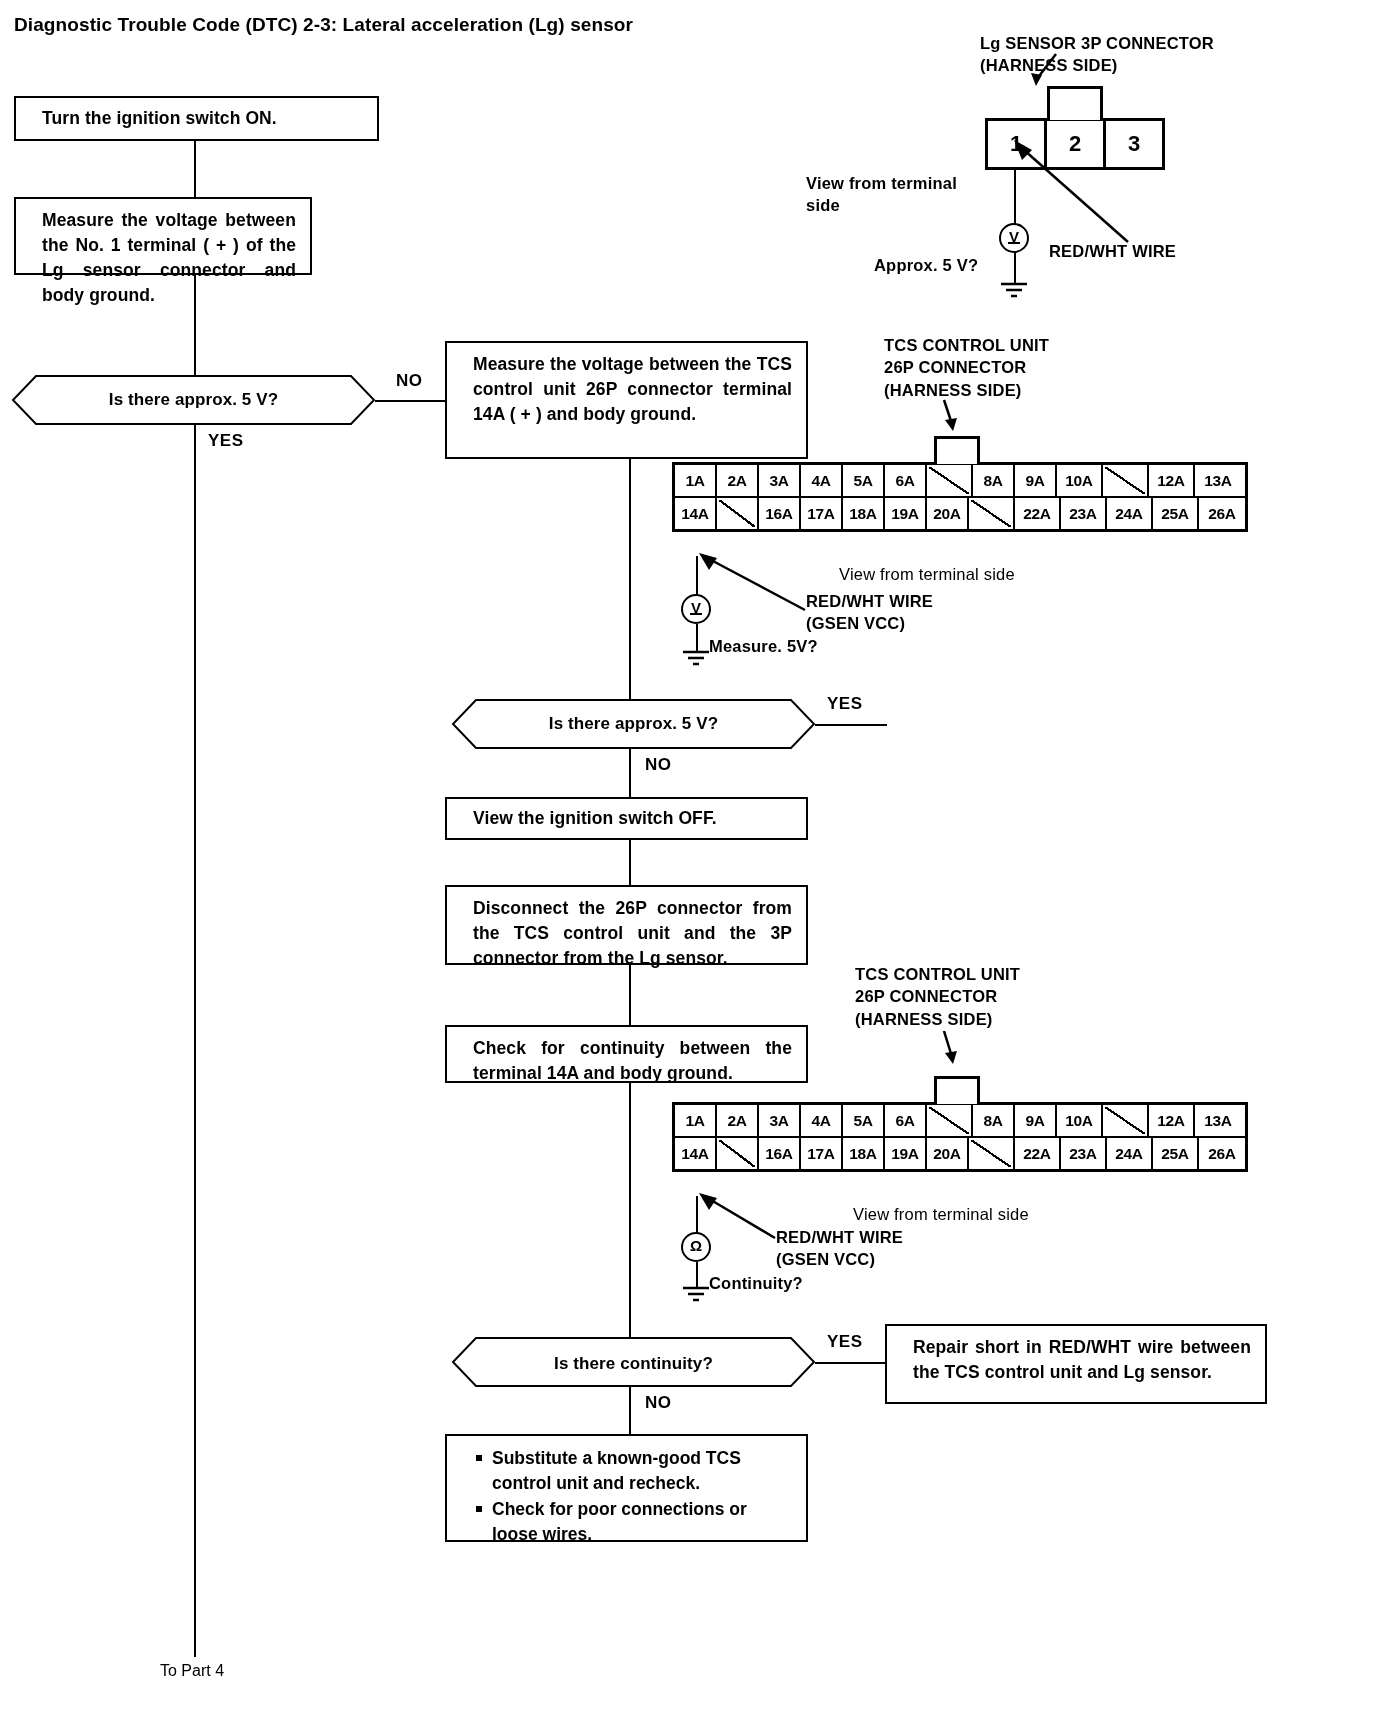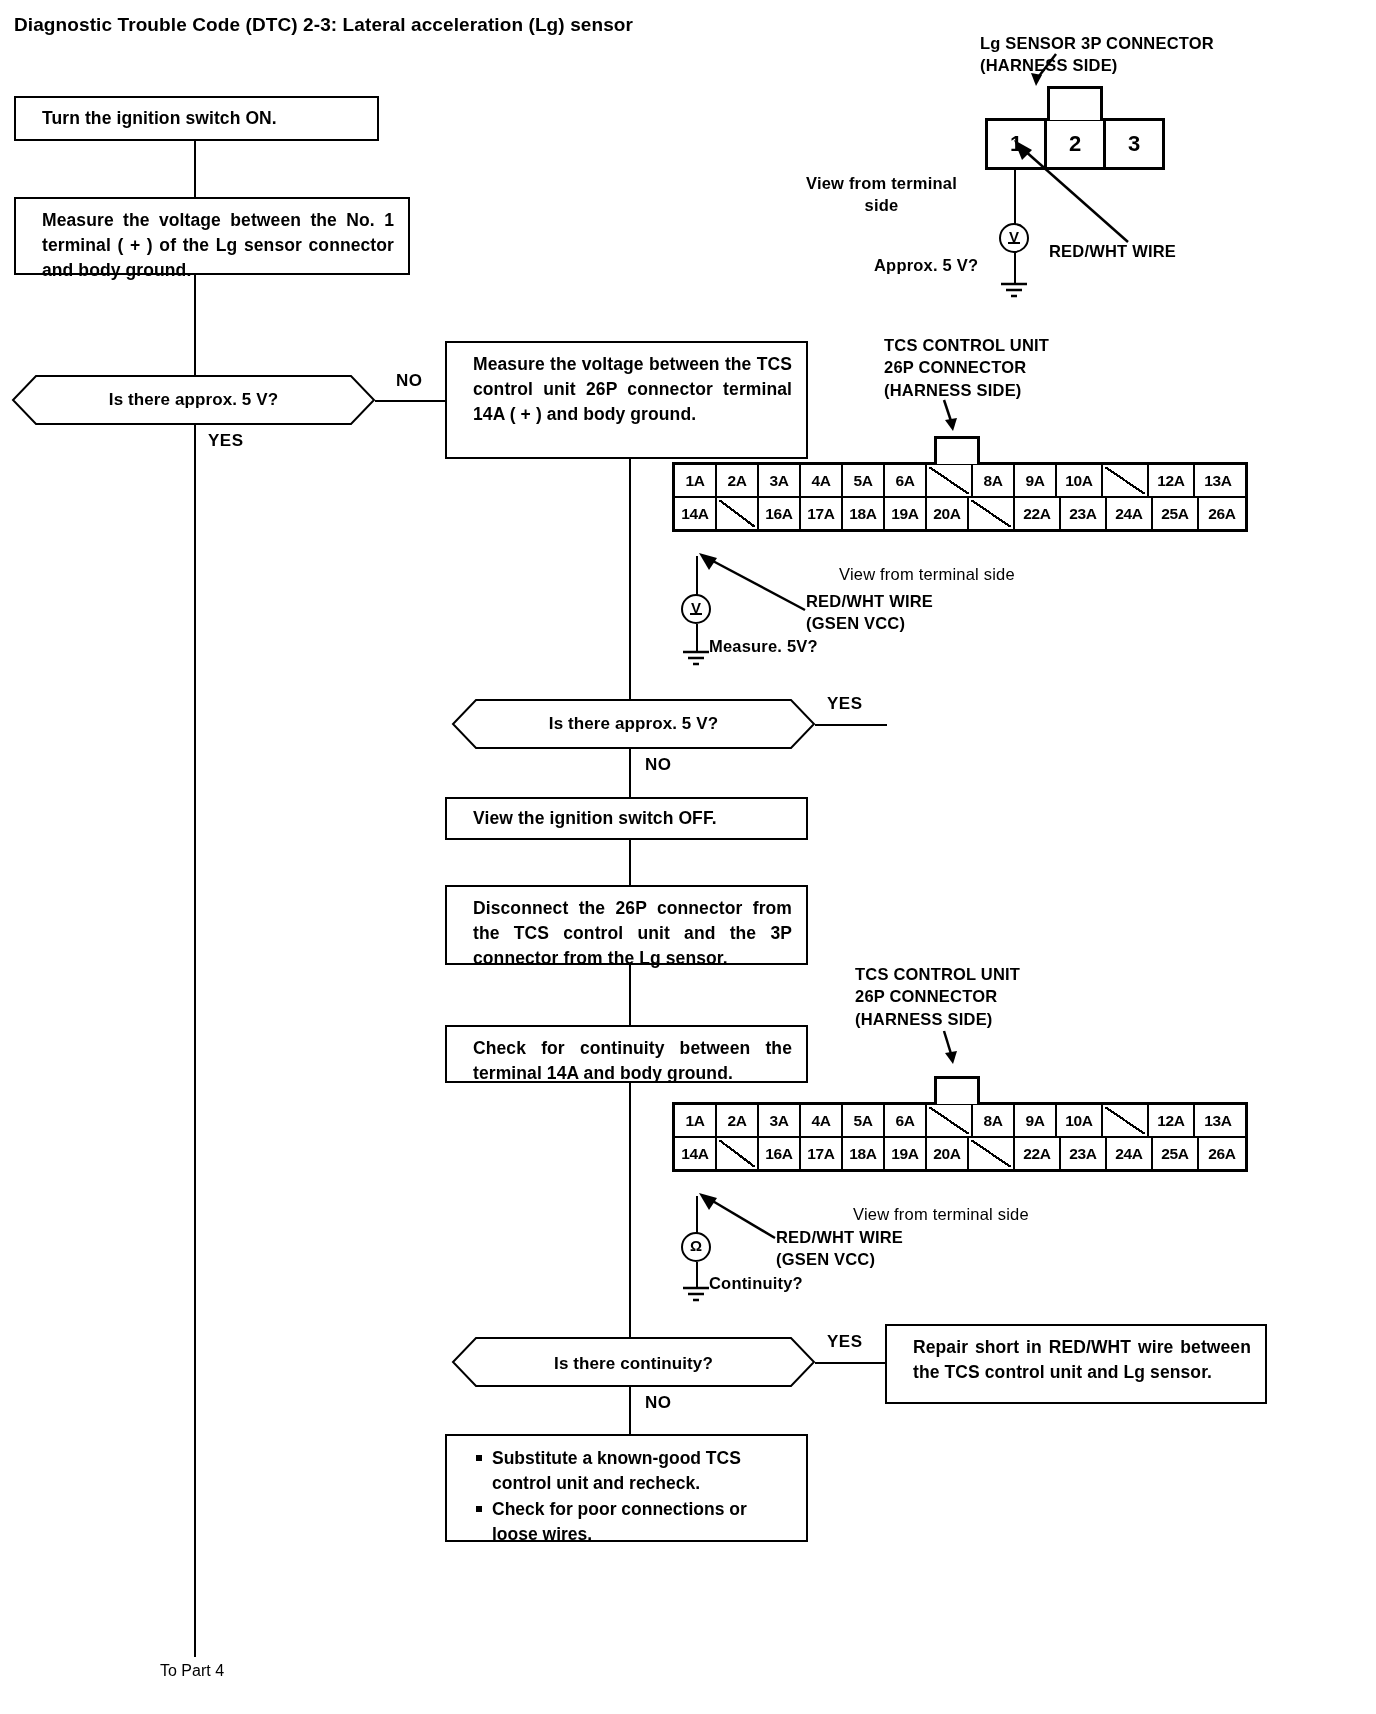--- a/index.html
+++ b/index.html
@@ -179,21 +179,21 @@
 <div class="page">
 
   <div class="abs" id="page-title">Diagnostic Trouble Code (DTC) 2-3: Lateral acceleration (Lg) sensor</div>
 
   <div class="abs proc center-v" style="left:14px; top:96px; width:365px; height:45px;">
     <span>Turn the ignition switch ON.</span>
   </div>
 
   <div class="vline" style="left:194px; top:141px; height:56px;"></div>
 
-  <div class="abs proc just" style="left:14px; top:197px; width:396px; height:78px;">
+  <div class="abs proc just" style="left:14px; top:197px; width:298px; height:78px;">
     <span>Measure the voltage between the No. 1 terminal ( + ) of the Lg sensor connector and body ground.</span>
   </div>
 
   <div class="vline" style="left:194px; top:275px; height:101px;"></div>
 
   <div class="decision" style="left:12px; top:375px; width:363px; height:50px;">
     <svg class="hexsvg" viewBox="0 0 363 50" preserveAspectRatio="none" aria-hidden="true">
       <polygon points="24,1 339,1 362,25 339,49 24,49 1,25" fill="#fff" stroke="#000" stroke-width="2"></polygon>
     </svg>
     <span class="dlabel">Is there approx. 5 V?</span>
@@ -217,21 +217,21 @@
 
   <div class="conn3p" style="left:985px; top:86px;">
     <div class="tab"></div>
     <div class="body">
       <div class="cell">1</div>
       <div class="cell">2</div>
       <div class="cell">3</div>
     </div>
   </div>
 
-  <div class="callout" style="left:806px; top:172px; font-weight:bold;text-align:center;">View from terminal
+  <div class="callout" style="left:806px; top:172px; font-weight:bold;">View from terminal
 side</div>
 
   <div class="vline" style="left:1014px; top:170px; height:55px;"></div>
   <div class="meter" style="left:999px; top:223px;">
     <span class="inner">V</span>
     <span class="bar"></span>
   </div>
   <div class="vline" style="left:1014px; top:253px; height:32px;"></div>
   <svg class="gnd" style="left:996px; top:282px;" width="38" height="22">
     <line x1="5" y1="2" x2="31" y2="2" stroke="#000" stroke-width="2.5"></line>

